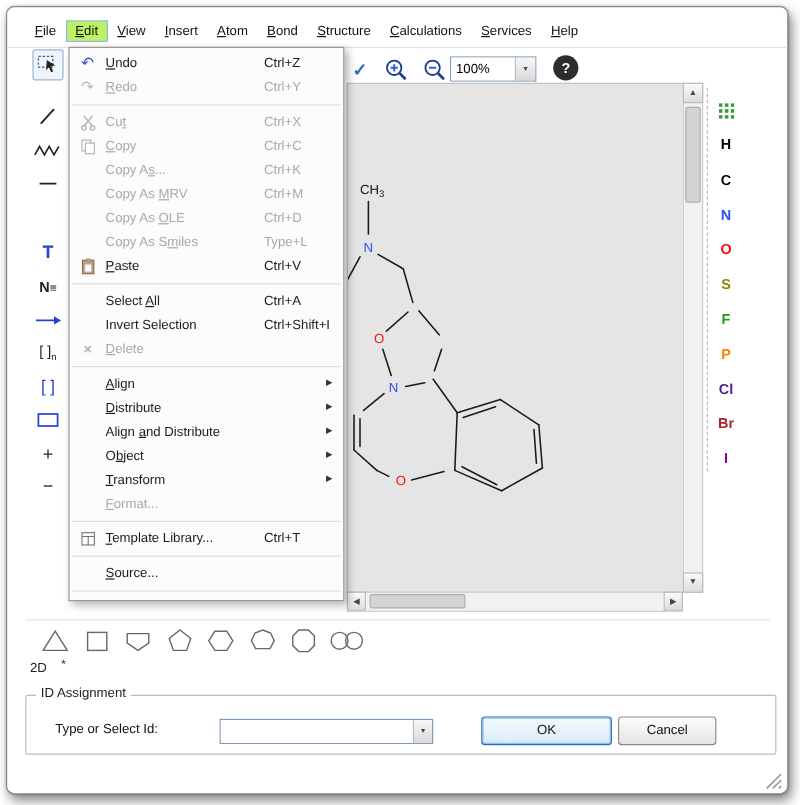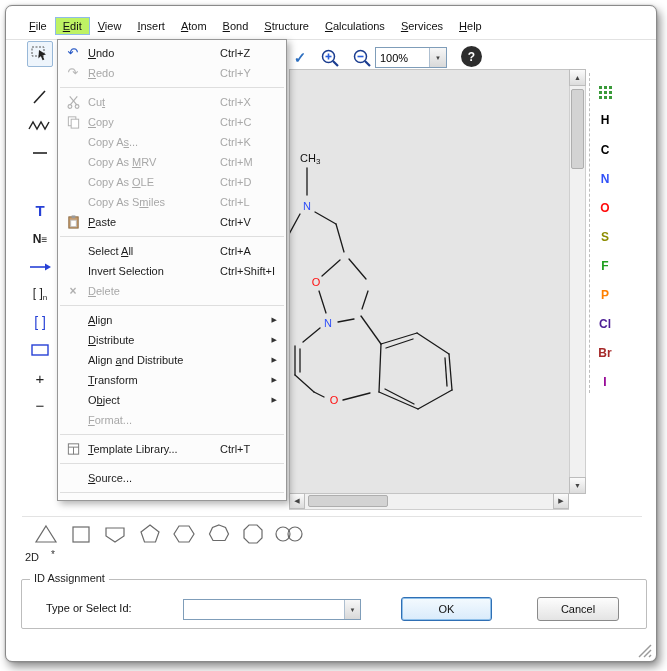--- a/index.html
+++ b/index.html
@@ -56,22 +56,22 @@
   .ast{position:absolute;left:45px;top:543px;font-size:10px;color:#333}
   
   .groupbox{position:absolute;left:15px;top:573px;width:626px;height:50px;border:1px solid #bdbdbd;border-radius:2px}
   .grouplabel{position:absolute;left:8px;top:-8px;background:#fff;padding:0 4px;font-size:11px;color:#222}
   .fieldlabel{position:absolute;left:40px;top:596px;width:132px;text-align:left;font-size:11px;color:#111}
   .combo{position:absolute;left:177px;top:593px;width:178px;height:21px;border:1px solid #7f9db9;background:#fff;display:flex}
   .combo input{flex:1;border:0;outline:0;font-size:11px;padding:2px 4px;font-family:"Liberation Sans",sans-serif;min-width:0}
   .combo .arrow{width:16px;background:linear-gradient(#f7f7f7,#d9d9d9);border-left:1px solid #aebfd0;
      display:flex;align-items:center;justify-content:center;font-size:6px;color:#444}
   .pushbtn{position:absolute;height:24px;font-size:11px;color:#111;display:flex;align-items:center;justify-content:center;border-radius:3px}
-  .okbtn{left:395px;top:591px;width:91px;border:1px solid #2f6fb4;box-shadow:inset 0 0 0 1px #8fc0ea;background:linear-gradient(#f4fafe,#d9ebfb)}
-  .cancelbtn{left:531px;top:591px;width:82px;border:1px solid #8a8a8a;background:linear-gradient(#fdfdfd,#e4e4e4)}
+  .okbtn{left:395px;top:591px;width:109px;border:1px solid #2f6fb4;box-shadow:inset 0 0 0 1px #8fc0ea;background:linear-gradient(#f4fafe,#d9ebfb)}
+  .cancelbtn{left:509px;top:591px;width:82px;border:1px solid #8a8a8a;background:linear-gradient(#fdfdfd,#e4e4e4)}
   .grip{position:absolute;left:629px;top:635px;width:18px;height:18px}
   u{text-decoration:underline}
   .at{font-size:11px}
   .subs{font-size:8px}
 </style>
 </head>
 <body>
 
 <div id="app">
  <div class="window">
@@ -358,21 +358,21 @@
     <div class="mi disabled">
       <span>Copy A<u>s</u>...</span><span class="sc">Ctrl+K</span>
     </div>
     <div class="mi disabled">
       <span>Copy As <u>M</u>RV</span><span class="sc">Ctrl+M</span>
     </div>
     <div class="mi disabled">
       <span>Copy As <u>O</u>LE</span><span class="sc">Ctrl+D</span>
     </div>
     <div class="mi disabled">
-      <span>Copy As S<u>m</u>iles</span><span class="sc">Ctrl+L</span>
+      <span>Copy As S<u>m</u>iles</span><span class="sc">Type+L</span>
     </div>
     <div class="mi">
       <span class="ic">
         <svg width="15" height="16" viewBox="0 0 16 16">
           <rect x="3" y="2.5" width="10" height="12" fill="#c89b6a" stroke="#8a6a42"></rect>
           <rect x="6" y="1" width="4" height="3" fill="#9a9a9a"></rect>
           <rect x="5" y="6" width="6" height="7" fill="#fff" stroke="#bbb"></rect>
             </svg>
       </span>
       <span><u>P</u>aste</span><span class="sc">Ctrl+V</span>
@@ -392,24 +392,24 @@
     <div class="mi">
       <span><u>A</u>lign</span><span class="sub">▶</span>
     </div>
     <div class="mi">
       <span><u>D</u>istribute</span><span class="sub">▶</span>
     </div>
     <div class="mi">
       <span>Align <u>a</u>nd Distribute</span><span class="sub">▶</span>
     </div>
     <div class="mi">
+      <span>O<u>b</u>ject</span><span class="sub">▶</span>
+    </div>
+    <div class="mi">
       <span><u>T</u>ransform</span><span class="sub">▶</span>
-    </div>
-    <div class="mi">
-      <span>O<u>b</u>ject</span><span class="sub">▶</span>
     </div>
     <div class="mi disabled">
       <span><u>F</u>ormat...</span>
     </div>
     <div class="msep"></div>
     <div class="mi">
       <span class="ic">
         <svg width="15" height="16" viewBox="0 0 16 16">
               <g stroke="#777" fill="#fff">
           <rect x="2.5" y="2.5" width="11" height="11"></rect>

